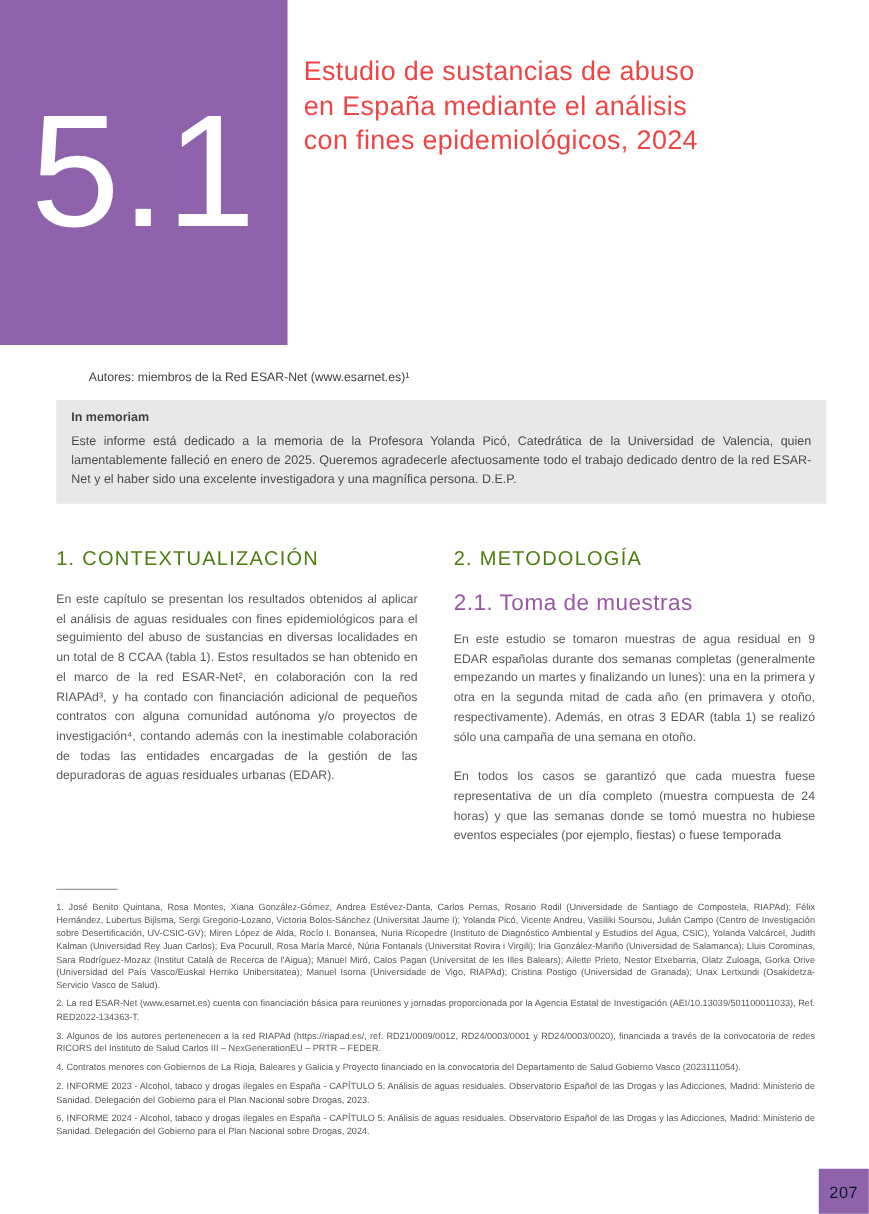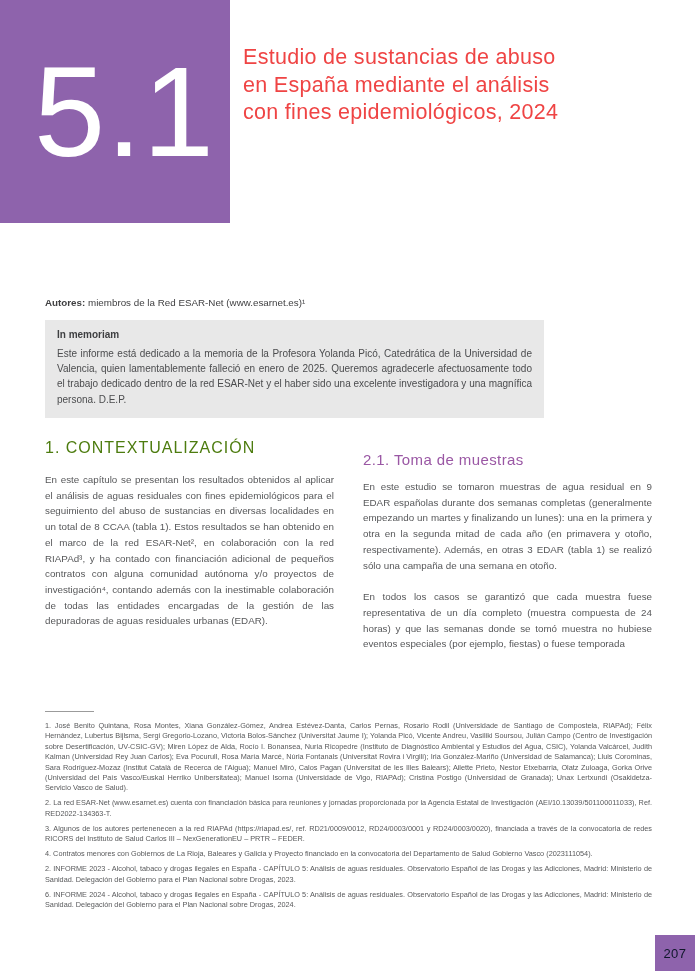--- a/index.html
+++ b/index.html
@@ -10,47 +10,46 @@
     font-family: "Liberation Sans", sans-serif;
     color: #57585a;
     position: relative;
     overflow: hidden;
   }
   .page { position: absolute; inset: 0; background: #fff; }
 
   
   .chapter-block {
     position: absolute; left: 0; top: 0;
-    width: 230px; height: 223px;
+    width: 230px; height: 276px;
     background: #8e63ac;
     color: #ffffff;
-    display: flex; align-items: center; justify-content: flex-start;
+    display: flex; align-items: center; justify-content: center;
     font-size: 128px; font-weight: 200; letter-spacing: 1px;
     line-height: 1;
-    padding-left: 34px;
   }
   .doc-title {
     position: absolute; left: 243px; top: 44px;
     color: #ef4444;
     font-size: 21.5px; line-height: 27.5px;
     font-weight: 400; letter-spacing: 0.3px;
     margin: 0;
   }
   .doc-title span { display: block; }
 
   
   .authors {
     position: absolute; left: 45px; top: 297px; width: 607px;
     font-size: 9.8px; color: #404042;
   }
-  .authors .lbl { font-weight: bold; }
+  .authors .lbl { font-weight: normal; margin-left: 26px; }
 
   
   .memoriam {
-    position: absolute; left: 45px; top: 320px; width: 499px;
+    position: absolute; left: 45px; top: 320px; width: 616px;
     background: #e8e8e8;
     padding: 9px 12px 11px 12px;
   }
   .memoriam .mem-title {
     font-size: 10px; font-weight: bold; color: #3e3f41;
     margin: 0 0 6px 0;
   }
   .memoriam .mem-body {
     font-size: 10px; line-height: 15.2px; color: #4b4c4e;
     margin: 0; text-align: justify;
@@ -58,21 +57,21 @@
 
   
   .col { position: absolute; top: 438px; width: 289px; }
   .col-left  { left: 45px; }
   .col-right { left: 363px; }
   .sec-heading {
     font-size: 16px; font-weight: 400; letter-spacing: 1px;
     color: #4d7c0f; margin: 0 0 14px 0; line-height: 20px;
   }
   .sub-heading {
-    font-size: 15px; font-weight: 500; letter-spacing: 0.4px;
+    font-size: 18px; font-weight: 500; letter-spacing: 0.4px;
     color: #9a57a4; margin: 13px 0 11px 0;
   }
   .col p.body {
     font-size: 9.8px; line-height: 15.7px; color: #57585a;
     text-align: justify; margin: 0 0 16px 0;
   }
 
   
   .footnotes { position: absolute; left: 45px; top: 711px; width: 607px; }
   .fn-rule { width: 49px; height: 0; border-top: 1px solid #9b9b9b; margin: 0 0 9px 0; }
@@ -112,20 +111,21 @@
     <p class="mem-title">In memoriam</p>
     <p class="mem-body">Este informe está dedicado a la memoria de la Profesora Yolanda Picó, Catedrática de la Universidad de Valencia, quien lamentablemente falleció en enero de 2025. Queremos agradecerle afectuosamente todo el trabajo dedicado dentro de la red ESAR-Net y el haber sido una excelente investigadora y una magnífica persona. D.E.P.</p>
   </div>
 
   <div class="col col-left">
     <h2 class="sec-heading">1. CONTEXTUALIZACIÓN</h2>
     <p class="body">En este capítulo se presentan los resultados obtenidos al aplicar el análisis de aguas residuales con fines epidemiológicos para el seguimiento del abuso de sustancias en diversas localidades en un total de 8 CCAA (tabla 1). Estos resultados se han obtenido en el marco de la red ESAR-Net², en colaboración con la red RIAPAd³, y ha contado con financiación adicional de pequeños contratos con alguna comunidad autónoma y/o proyectos de investigación⁴, contando además con la inestimable colaboración de todas las entidades encargadas de la gestión de las depuradoras de aguas residuales urbanas (EDAR).</p>
   </div>
 
   <div class="col col-right">
+    <h2 class="sec-heading">2. METODOLOGÍA</h2>
     <h3 class="sub-heading">2.1. Toma de muestras</h3>
     <p class="body">En este estudio se tomaron muestras de agua residual en 9 EDAR españolas durante dos semanas completas (generalmente empezando un martes y finalizando un lunes): una en la primera y otra en la segunda mitad de cada año (en primavera y otoño, respectivamente). Además, en otras 3 EDAR (tabla 1) se realizó sólo una campaña de una semana en otoño.</p>
     <p class="body">En todos los casos se garantizó que cada muestra fuese representativa de un día completo (muestra compuesta de 24 horas) y que las semanas donde se tomó muestra no hubiese eventos especiales (por ejemplo, fiestas) o fuese temporada</p>
   </div>
 
   <div class="footnotes">
     <div class="fn-rule"></div>
     <p>1. José Benito Quintana, Rosa Montes, Xiana González-Gómez, Andrea Estévez-Danta, Carlos Pernas, Rosario Rodil (Universidade de Santiago de Compostela, RIAPAd); Félix Hernández, Lubertus Bijlsma, Sergi Gregorio-Lozano, Victoria Bolos-Sánchez (Universitat Jaume I); Yolanda Picó, Vicente Andreu, Vasiliki Soursou, Julián Campo (Centro de Investigación sobre Desertificación, UV-CSIC-GV); Miren López de Alda, Rocío I. Bonansea, Nuria Ricopedre (Instituto de Diagnóstico Ambiental y Estudios del Agua, CSIC), Yolanda Valcárcel, Judith Kalman  (Universidad Rey Juan Carlos); Eva Pocurull, Rosa María Marcé, Núria Fontanals (Universitat Rovira i Virgili); Iria González-Mariño (Universidad de Salamanca); Lluis Corominas, Sara Rodríguez-Mozaz (Institut Català de Recerca de l'Aigua); Manuel Miró, Calos Pagan (Universitat de les Illes Balears); Ailette Prieto, Nestor Etxebarria, Olatz Zuloaga, Gorka Orive (Universidad del País Vasco/Euskal Herriko Unibersitatea); Manuel Isorna (Universidade de Vigo, RIAPAd); Cristina Postigo (Universidad de Granada); Unax Lertxundi (Osakidetza-Servicio Vasco de Salud).</p>
     <p>2. La red ESAR-Net (www.esarnet.es) cuenta con financiación básica para reuniones y jornadas proporcionada por la Agencia Estatal de Investigación (AEI/10.13039/501100011033), Ref. RED2022-134363-T.</p>
     <p>3. Algunos de los autores pertenenecen a la red RIAPAd (https://riapad.es/, ref. RD21/0009/0012, RD24/0003/0001 y RD24/0003/0020), financiada a través de la convocatoria de redes RICORS del Instituto de Salud Carlos III – NexGenerationEU – PRTR – FEDER.</p>

